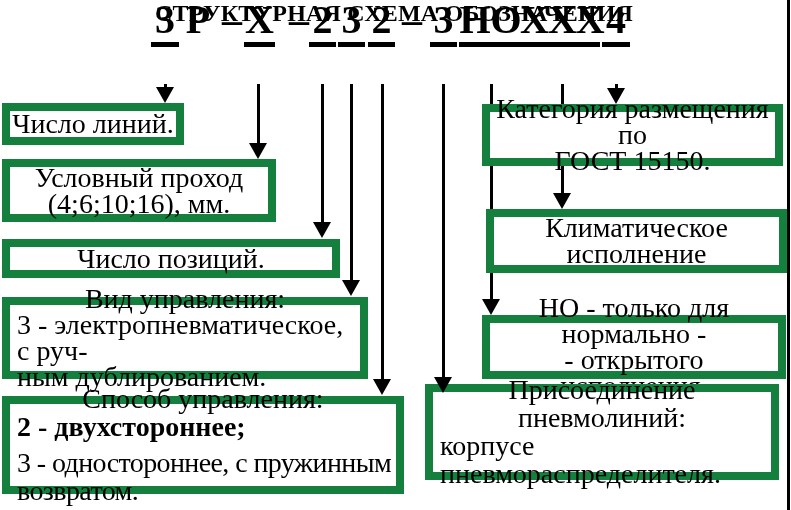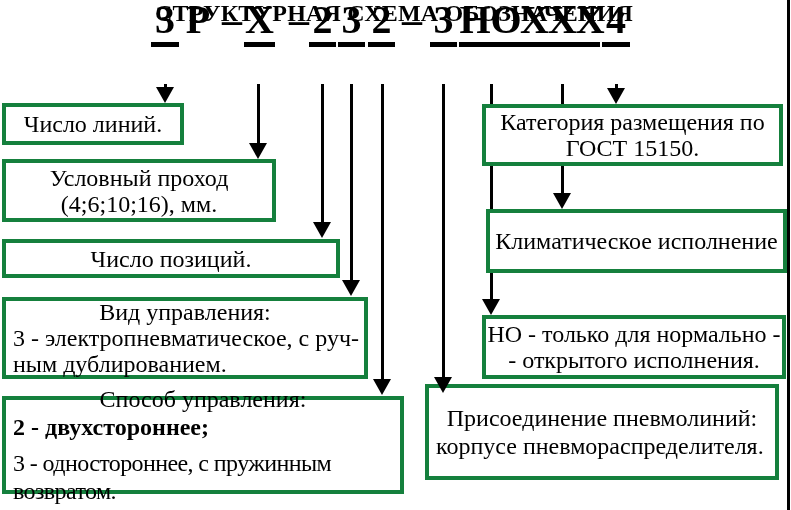--- a/index.html
+++ b/index.html
@@ -37,23 +37,23 @@
   .l2{left:257px;top:84px;height:61px;}  .a2{left:249px;top:143px;}
   .l3{left:321px;top:84px;height:140px;} .a3{left:313px;top:222px;}
   .l4{left:350px;top:84px;height:198px;} .a4{left:342px;top:280px;}
   .l5{left:381px;top:84px;height:297px;} .a5{left:373px;top:379px;}
   .l6{left:442px;top:84px;height:295px;} .a6{left:434px;top:377px;}
   .l7{left:490px;top:84px;height:217px;} .a7{left:482px;top:299px;}
   .l8{left:561px;top:84px;height:111px;} .a8{left:553px;top:193px;}
   .l9{left:615px;top:84px;height:6px;}   .a9{left:607px;top:88px;}
 
   
-  .box{position:absolute;box-sizing:border-box;border:4px solid #15803d;background:#fff;
+  .box{position:absolute;box-sizing:border-box;border:8px solid #15803d;background:#fff;
        z-index:1;display:flex;flex-direction:column;justify-content:center;
-       font-size:24px;line-height:26px;}
+       font-size:28px;line-height:26px;}
   .box .tc{text-align:center;}
   .box .tl{text-align:left;padding-left:7px;padding-right:2px;}
   .bold{font-weight:bold;}
   .cond{letter-spacing:-0.6px;margin-top:8px;}
   .b1{left:2px;top:103px;width:182px;height:42px;}
   .b2{left:2px;top:159px;width:274px;height:63px;}
   .b3{left:2px;top:239px;width:338px;height:39px;}
   .b4{left:2px;top:297px;width:366px;height:82px;line-height:26px;}
   .b5{left:2px;top:396px;width:402px;height:98px;line-height:28px;}
   .b6{left:482px;top:104px;width:301px;height:62px;}

